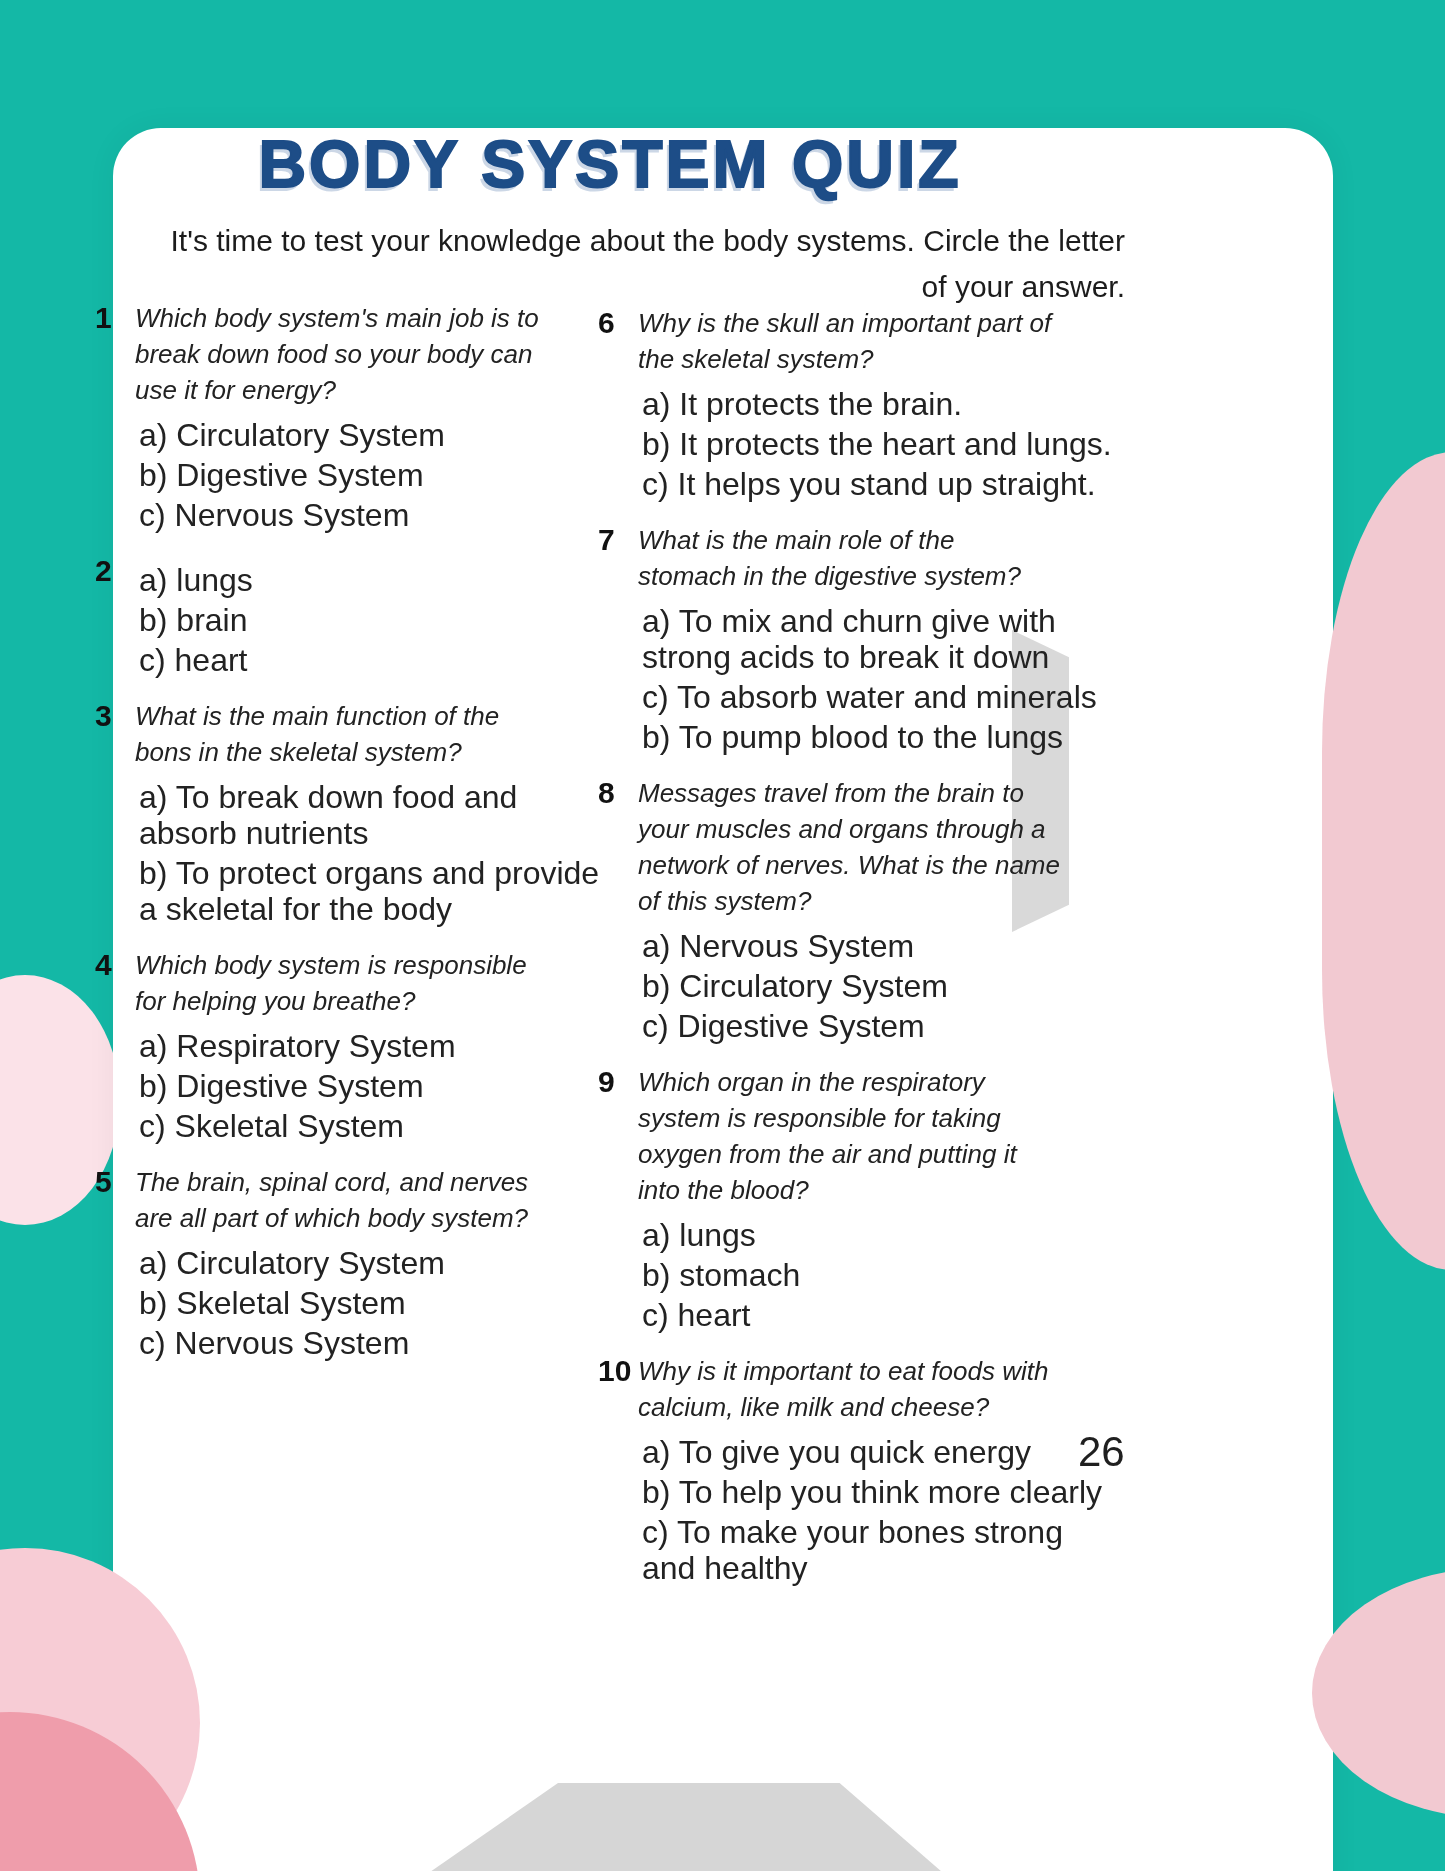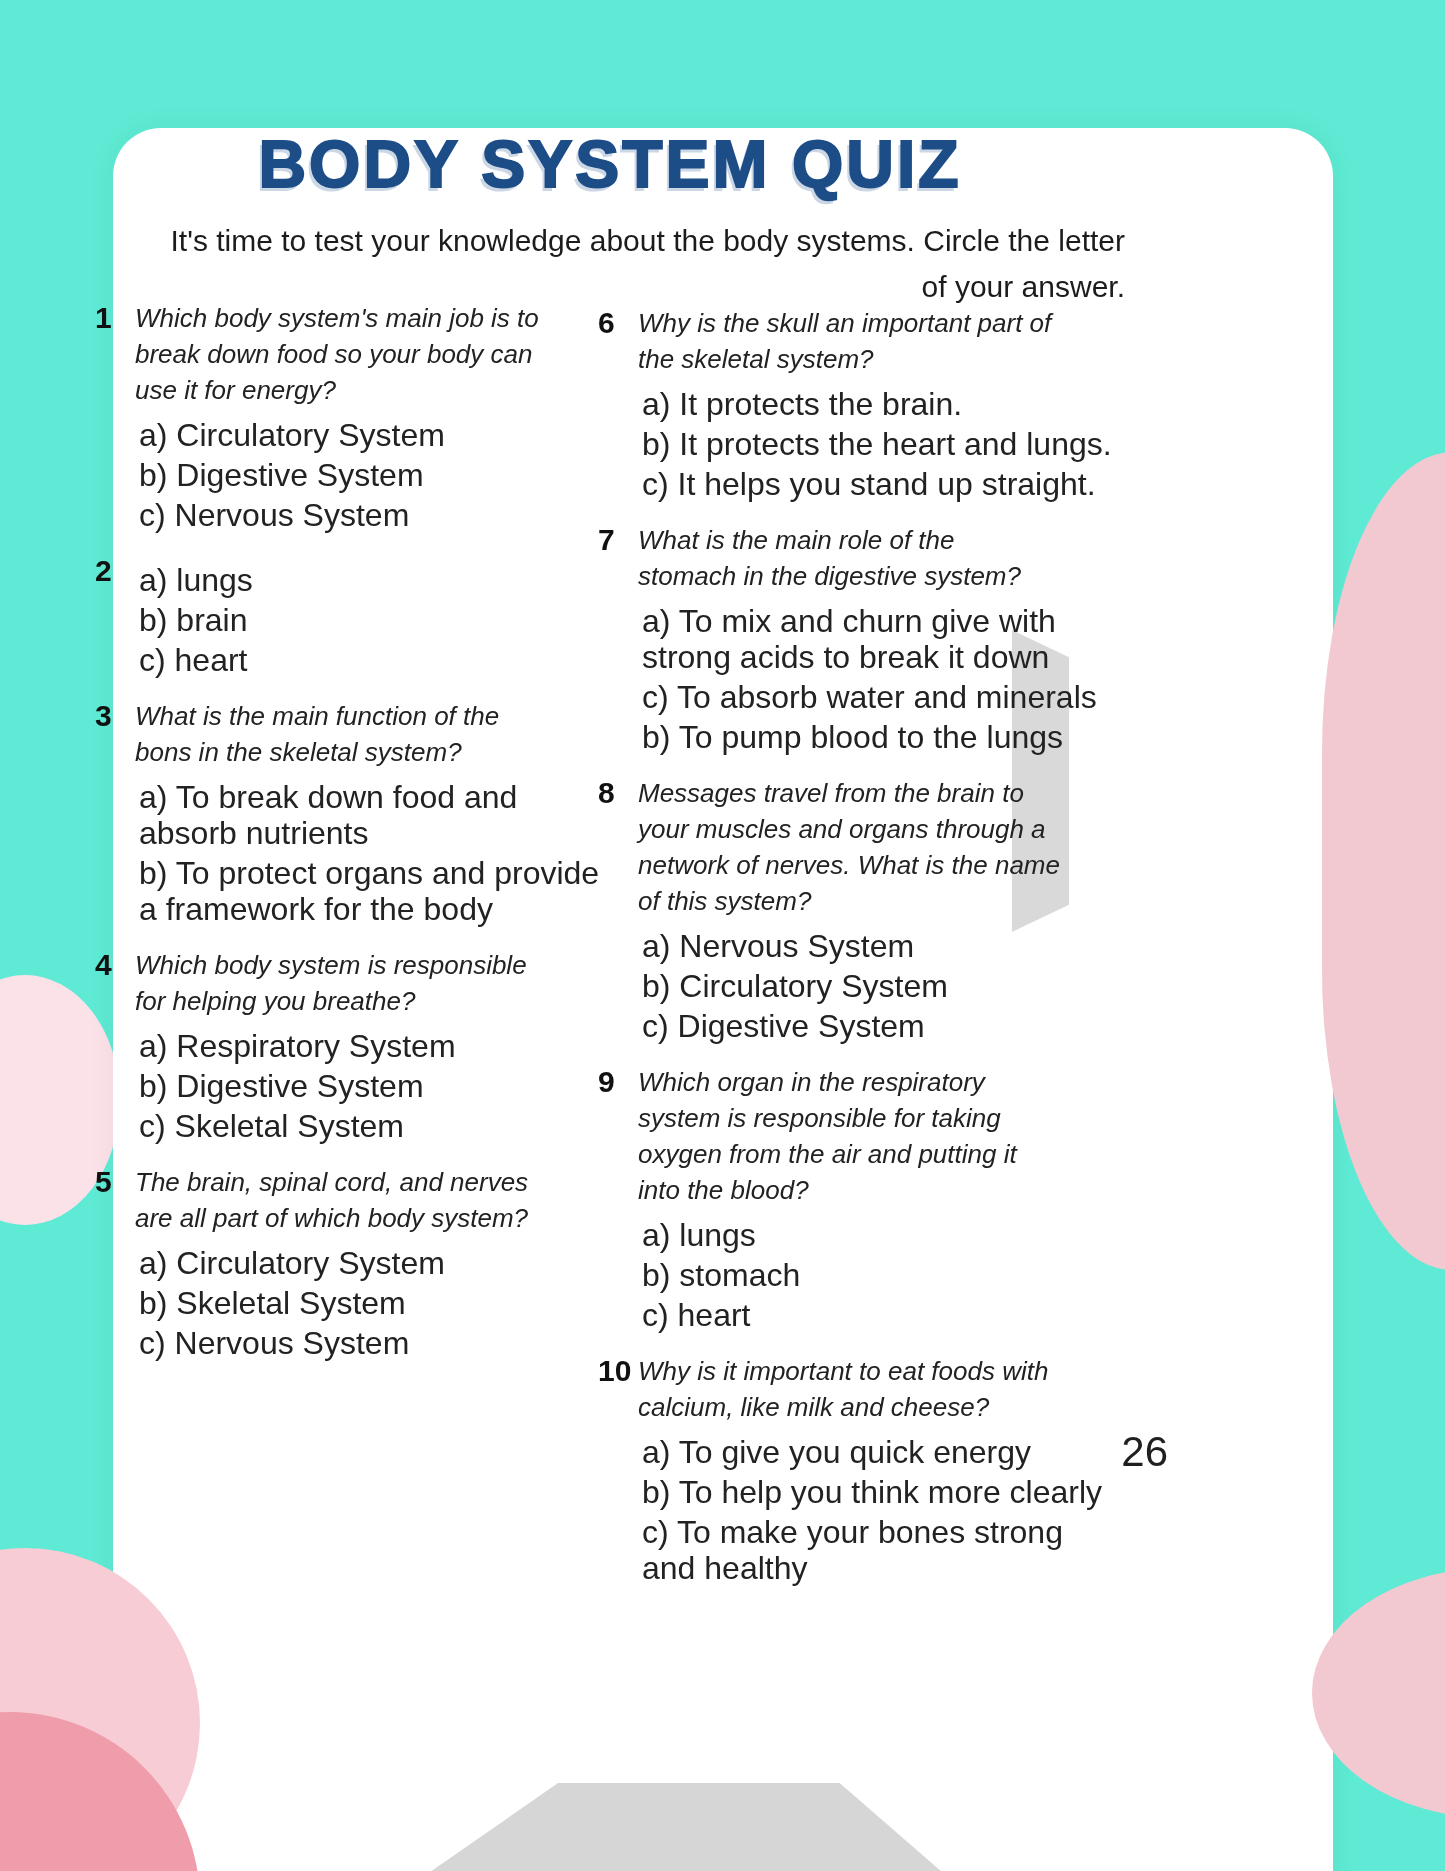--- a/index.html
+++ b/index.html
@@ -1,17 +1,17 @@
 <!DOCTYPE html>
 <html><head>
 <meta charset="utf-8">
 <style>
   html,body{margin:0;padding:0;}
   body{font-family:"Liberation Sans",sans-serif;background:#ffffff;}
-  #page{position:relative;width:1445px;height:1871px;overflow:hidden;background:#5eead4;}
+  #page{position:relative;width:1445px;height:1871px;overflow:hidden;background:#14b8a6;}
 
   
   .card{position:absolute;left:113px;top:128px;width:1220px;height:1800px;
         background:#ffffff;border-radius:48px;box-shadow:0 0 30px rgba(0,0,0,0.05);z-index:1;}
 
   
   .shape{position:absolute;}
   .blob-left-subtle{left:-70px;top:975px;width:190px;height:250px;border-radius:50%;
         background:#fbe2e8;z-index:0;}
   .blob-right-mid{left:1322px;top:452px;width:280px;height:818px;
@@ -38,21 +38,21 @@
   .qcol{position:absolute;z-index:5;}
   .col-left{left:95px;top:300px;width:535px;}
   .col-right{left:598px;top:305px;width:545px;}
 
   .question{display:grid;grid-template-columns:40px 1fr;margin-bottom:16px;}
   .qnum{font-size:30px;font-weight:bold;color:#111;line-height:36px;}
   .qtext{font-size:26px;line-height:36px;color:#222;white-space:pre-line;font-style:italic;}
   .opts{grid-column:2;margin-top:5px;}
   .opt{margin:4px;font-size:32px;line-height:36px;color:#222;white-space:pre-line;}
 
-  .page-number{position:absolute;left:1078px;top:1428px;width:90px;text-align:right;
+  .page-number{position:absolute;left:1078px;top:1428px;width:90px;text-align:left;
         font-size:42px;color:#1f1f1f;z-index:6;}
 </style>
 </head>
 <body>
 
 <div id="page">
 
   <div class="shape blob-left-subtle"></div>
 
   <div class="card"></div>
@@ -89,21 +89,21 @@
         </div>
   </div>
       <div class="question">
     <div class="qnum">3</div>
     <div class="qtext">What is the main function of the
 bons in the skeletal system?</div>
     <div class="opts">
           <p class="opt">a) To break down food and
 absorb nutrients</p>
           <p class="opt">b) To protect organs and provide
-a framework for the body</p>
+a skeletal for the body</p>
         </div>
   </div>
       <div class="question">
     <div class="qnum">4</div>
     <div class="qtext">Which body system is responsible
 for helping you breathe?</div>
     <div class="opts">
           <p class="opt">a) Respiratory System</p>
           <p class="opt">b) Digestive System</p>
           <p class="opt">c) Skeletal System</p>

